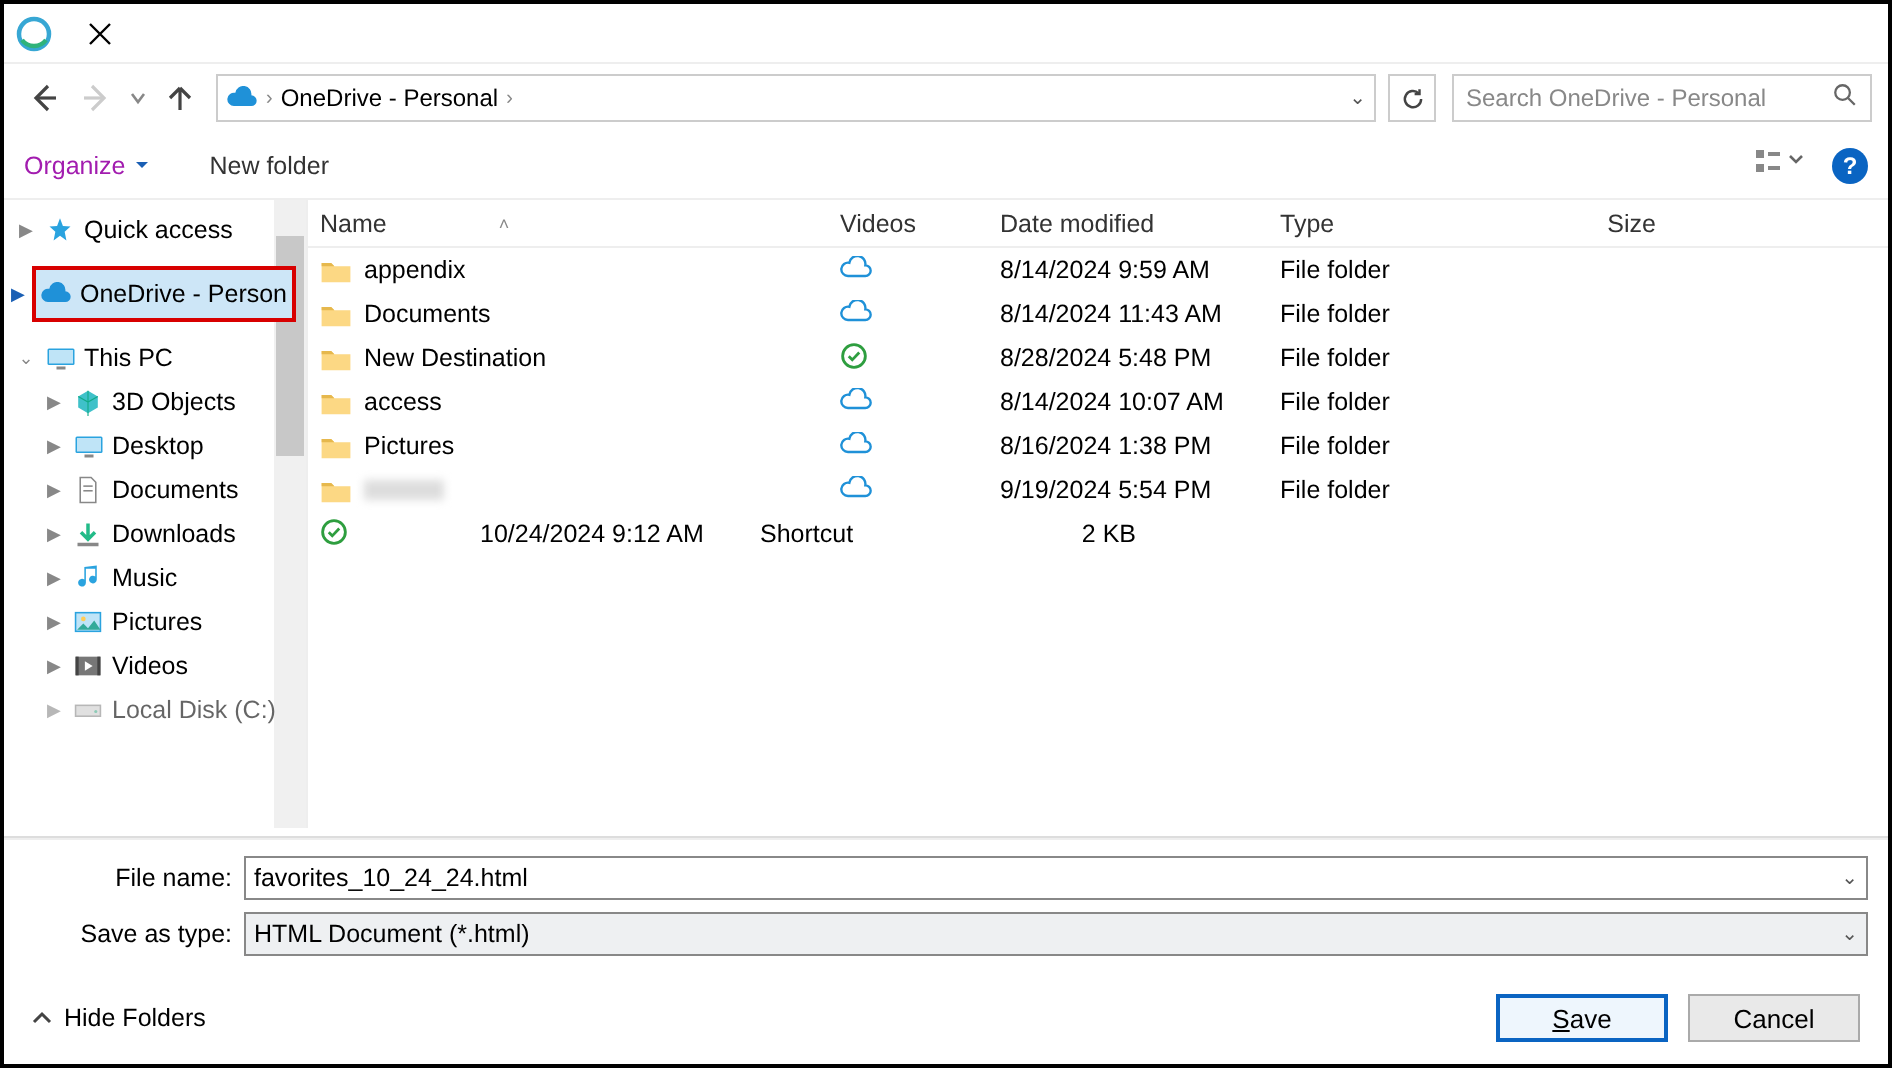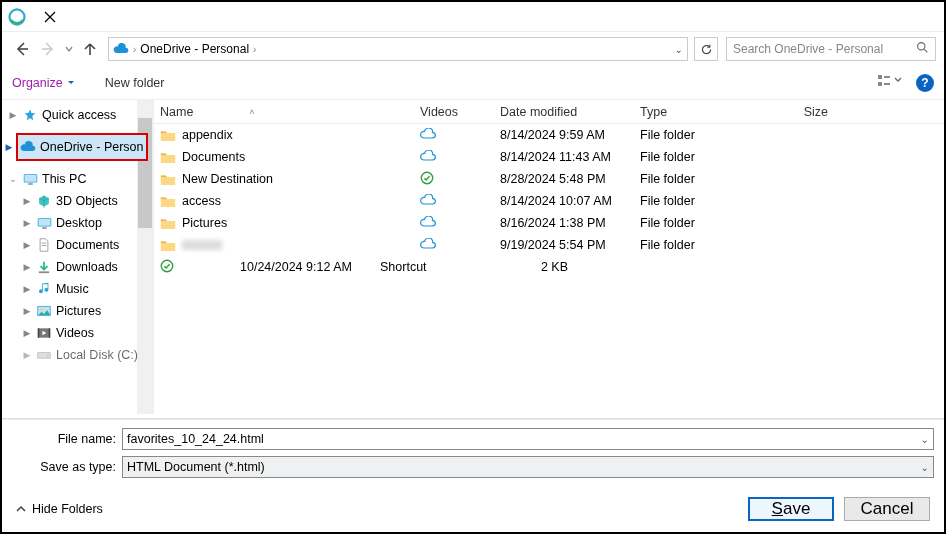--- a/index.html
+++ b/index.html
@@ -59,21 +59,21 @@
   .filearea { padding:8px 10px 2px 10px; border-top:1px solid #eee;}
   .fieldrow { display:flex; align-items:center; margin-bottom:6px;}
   .fieldlabel { width:110px; text-align:right; font-size:12.5px; padding-right:6px;}
   .fieldinput { flex:1; height:22px; border:1px solid #888; font-size:12.5px; padding:0 4px; background:#fff; display:flex; align-items:center; justify-content:space-between;}
   .fieldinput.combo { background:#eef0f2;}
   .dd { font-size:10px; color:#555;}
   
   .footer { height:46px; display:flex; align-items:center; padding:0 14px; gap:10px;}
   .hidef { display:flex; align-items:center; gap:6px; font-size:12.5px;}
   .footer .sp { flex:1; }
-  .btn { width:86px; height:24px; border:1px solid #aaa; background:#e9e9e9; font-size:17px; display:flex; align-items:center; justify-content:center;}
+  .btn { width:86px; height:24px; border:1px solid #aaa; background:#e9e9e9; font-size:13px; display:flex; align-items:center; justify-content:center;}
   .btn.primary { border:2px solid #0a64c2; background:#eef6fd;}
   .und { text-decoration:underline; text-decoration-thickness:1px;}
   .blur { filter:blur(2px); color:#888; background:#ddd; width:40px; height:10px; display:inline-block;}
 </style>
 </head>
 <body>
 
 <div class="window">
 
   <div class="titlebar">

